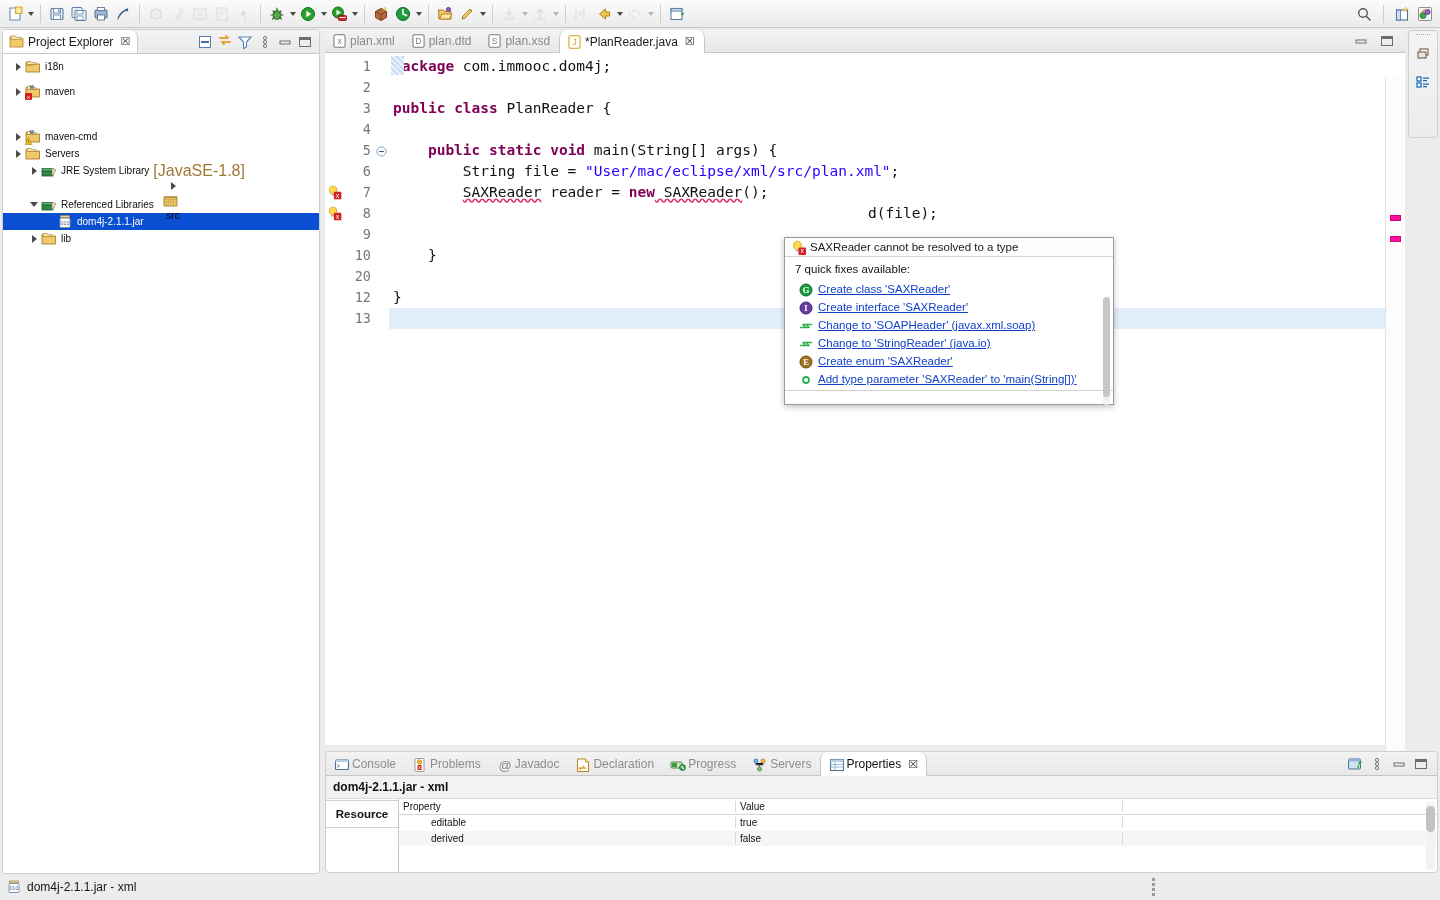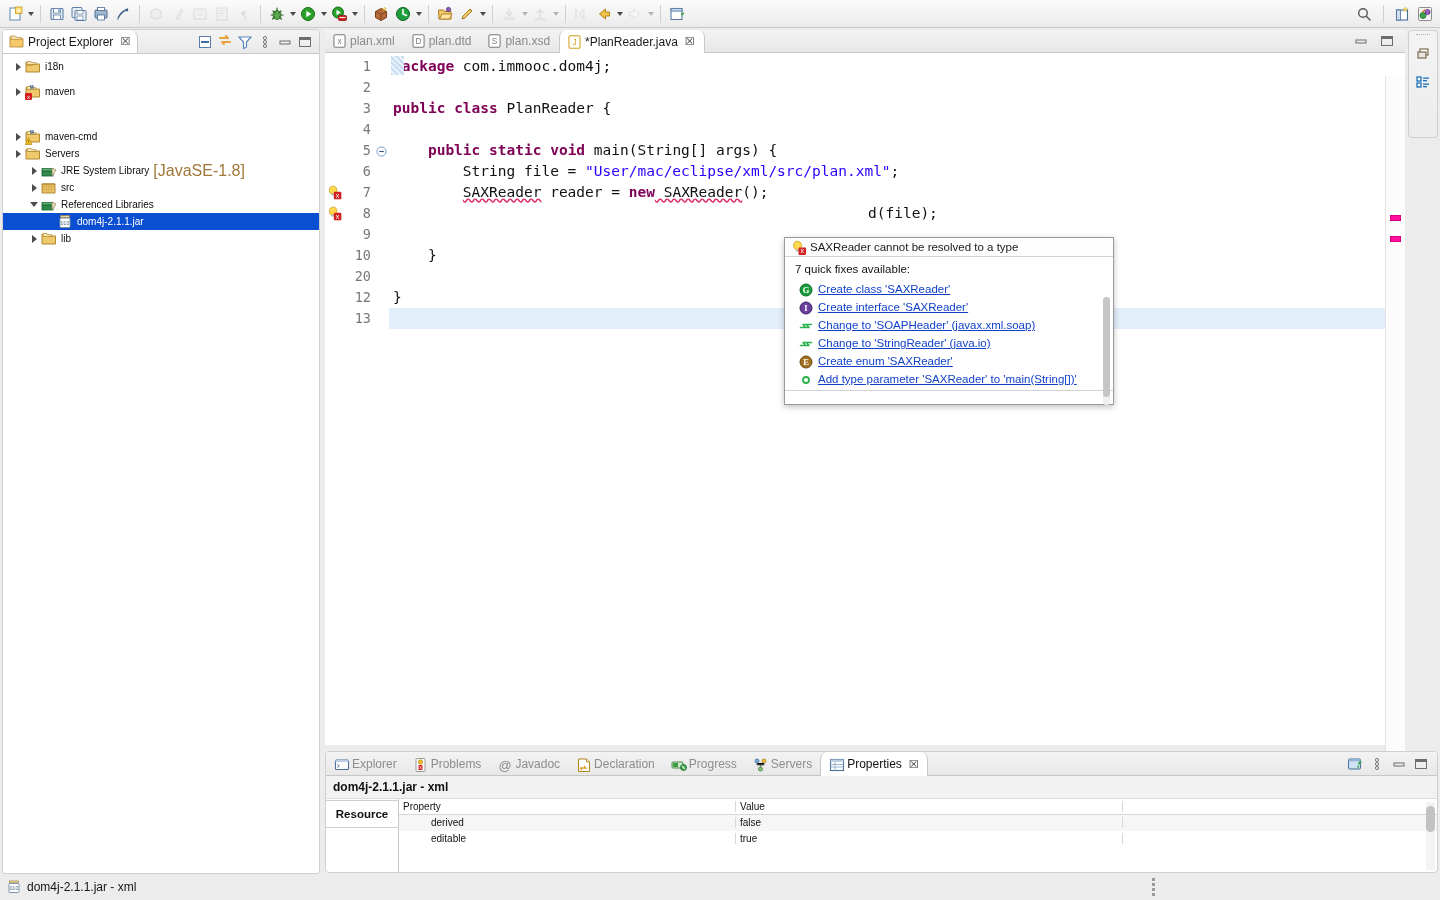--- a/index.html
+++ b/index.html
@@ -550,21 +550,21 @@
           <span class="ticon">
             <svg class="ico" viewBox="0 0 16 16" style="width:16px;height:16px">
               <rect x="1" y="8" width="11" height="5" fill="#2f8a4a" stroke="#1a5a2d" stroke-width=".8"></rect>
               <rect x="1" y="5.5" width="11" height="2.5" fill="#57b06f" stroke="#1a5a2d" stroke-width=".7"></rect>
               <path d="M11 5l4 2-4 6z" fill="#efe2c0" stroke="#8a7a4a" stroke-width=".7"></path>
             </svg>
           </span>
           <span class="tlabel">JRE System Library</span>
           <span class="tsuffix">[JavaSE-1.8]</span>
         </div>
-        <div class="trow" style="padding-left: 24px;">
+        <div class="trow" style="padding-left: 24px; flex-direction: column;">
           <span class="twist closed"></span>
           <span class="ticon">
             <svg class="ico" viewBox="0 0 16 16" style="width:16px;height:16px">
               <path d="M1 4h13v9H1z" fill="#f0c96d" stroke="#a87f25" stroke-width=".9"></path>
               <path d="M1 4h13" stroke="#a87f25"></path>
               <path d="M3 4v9M5.5 4v9M8 4v9M10.5 4v9" stroke="#c79e45" stroke-width=".6"></path>
               <path d="M1 6.5h13M1 9h13" stroke="#c79e45" stroke-width=".6"></path>
             </svg>
           </span>
           <span class="tlabel">src</span>
@@ -820,21 +820,21 @@
   <div id="bottom">
     <div id="bottom-tabrow">
         <div class="btab">
           <span class="bt-ico">
             <svg class="ico" viewBox="0 0 16 16" style="width:16px;height:16px">
               <rect x="1.5" y="3" width="13" height="9.5" rx="1" fill="#fff" stroke="#4a6f99" stroke-width="1.1"></rect>
               <rect x="1.5" y="3" width="13" height="2" fill="#b9cde3"></rect>
               <path d="M3.5 7.5l1.8 1.5-1.8 1.5" stroke="#4a6f99" stroke-width="1" fill="none"></path>
             </svg>
           </span>
-          <span>Explorer</span>
+          <span>Console</span>
         </div>
         <div class="btab">
           <span class="bt-ico">
             <svg class="ico" viewBox="0 0 16 16" style="width:16px;height:16px">
               <rect x="3" y="1.5" width="9" height="13" rx="1" fill="#fff" stroke="#9a9a9a" stroke-width="1"></rect>
               <circle cx="7.5" cy="5" r="2.2" fill="#f0c020" stroke="#a88010" stroke-width=".6"></circle>
               <rect x="5.5" y="8" width="4" height="5" fill="#d32020"></rect>
               <text x="7.5" y="12.4" font-size="5" fill="#fff" text-anchor="middle" font-family="sans-serif">x</text>
             </svg>
           </span>
@@ -924,28 +924,28 @@
     <div id="prop-body">
       <div id="prop-tabs">
           <div class="ptab">Resource</div>
         </div>
       <div id="prop-table">
           <div class="ptr head">
             <div class="pcell c0">Property</div>
             <div class="pcell c1">Value</div>
             <div class="pcell c2"></div>
           </div>
+          <div class="ptr">
+            <div class="pcell c0" style="padding-left: 32px;"><span>editable</span></div>
+            <div class="pcell c1">true</div>
+            <div class="pcell c2"></div>
+          </div>
           <div class="ptr alt">
             <div class="pcell c0" style="padding-left: 32px;"><span>derived</span></div>
             <div class="pcell c1">false</div>
-            <div class="pcell c2"></div>
-          </div>
-          <div class="ptr">
-            <div class="pcell c0" style="padding-left: 32px;"><span>editable</span></div>
-            <div class="pcell c1">true</div>
             <div class="pcell c2"></div>
           </div>
         </div>
     </div>
     <div id="prop-scroll">
         <div class="thumb"></div>
       </div>
   </div>
 
   <div id="status">

